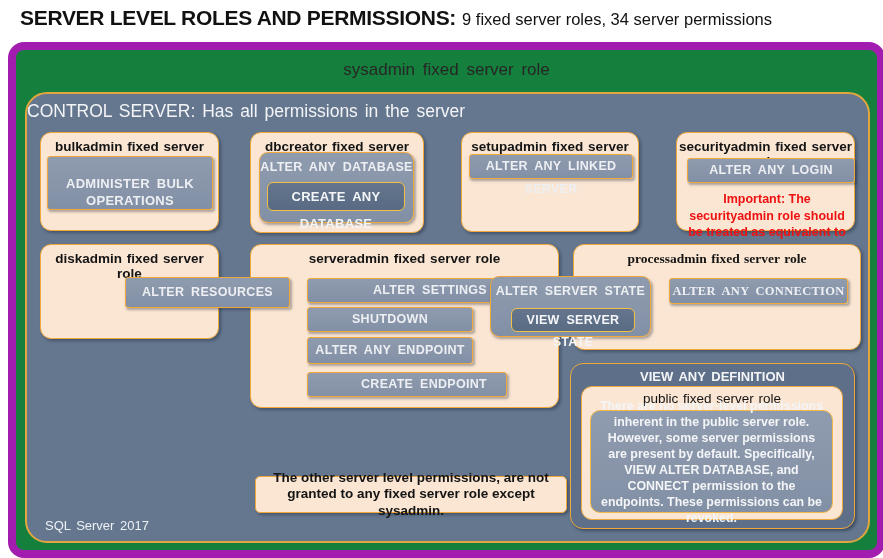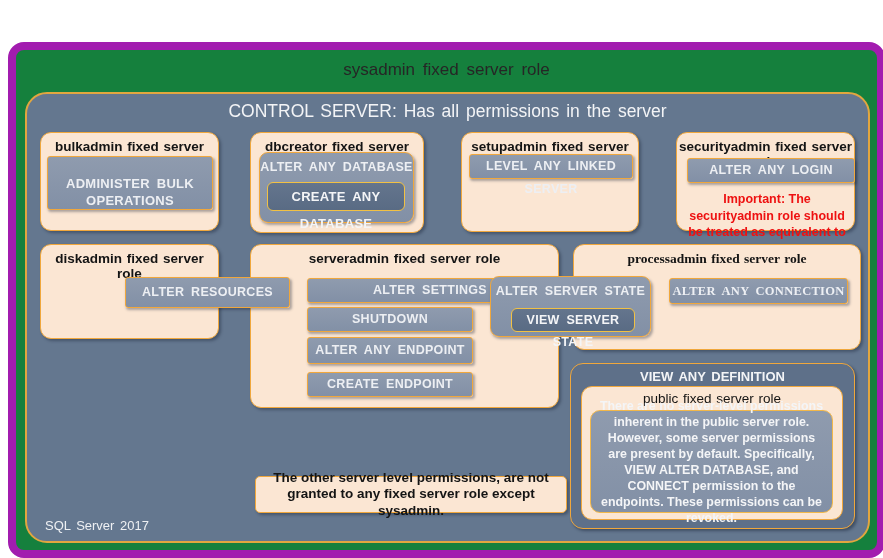--- a/index.html
+++ b/index.html
@@ -20,21 +20,21 @@
   .sysadmin-label{
     left:0;top:10px;width:100%;text-align:center;
     font-size:17px;color:#262626;word-spacing:3px;
   }
   
   .control-box{
     left:9px;top:42px;width:841px;height:447px;
     background:#64778f;border:2px solid #e2a63f;border-radius:22px;
   }
   .control-label{
-    left:0;top:7px;width:100%;text-align:center;
+    left:0;top:7px;width:100%;
     font-size:17.5px;color:#f3f4f6;word-spacing:2px;
   }
   
   .role-box{
     background:#fbe6d3;border:1.5px solid #f0a73c;border-radius:11px;
     box-shadow:2px 2px 3px rgba(25,35,55,0.4);
   }
   .role-title{
     position:absolute;left:0;top:6px;width:100%;text-align:center;
     font-size:13.5px;font-weight:700;color:#141414;word-spacing:1px;
@@ -101,20 +101,23 @@
   }
   .footer{
     left:18px;top:424px;color:#eef0f3;font-size:13px;word-spacing:2px;
   }
 </style>
 </head>
 <body>
 
 <div class="page">
 
+  <div class="abs title">
+    <span class="title-main">SERVER LEVEL ROLES AND PERMISSIONS:</span><span class="title-sub">9 fixed server roles, 34 server permissions</span>
+  </div>
 
   <div class="abs sysadmin-box">
     <div class="abs sysadmin-label">sysadmin fixed server role</div>
 
     <div class="abs control-box">
       <div class="abs control-label">CONTROL SERVER: Has all permissions in the server</div>
 
       <div class="abs role-box" style="left:13px;top:38px;width:177px;height:97px;">
         <div class="role-title">bulkadmin fixed server role</div>
         <div class="perm" style="left:6px;top:23px;width:164px;height:34px;line-height:17px;padding-top:18px;font-size:13px;">ADMINISTER BULK OPERATIONS</div>
@@ -123,39 +126,39 @@
       <div class="abs role-box" style="left:223px;top:38px;width:172px;height:99px;">
         <div class="role-title">dbcreator fixed server role</div>
         <div class="perm-group" style="left:8px;top:19px;width:153px;height:69px;">
           <div class="perm-group-label" style="top:7px;">ALTER ANY DATABASE</div>
           <div class="perm-dark" style="left:7px;top:29px;width:136px;height:27px;line-height:27px;font-size:13px;">CREATE ANY DATABASE</div>
         </div>
       </div>
 
       <div class="abs role-box" style="left:434px;top:38px;width:176px;height:98px;">
         <div class="role-title">setupadmin fixed server role</div>
-        <div class="perm" style="left:7px;top:21px;width:162px;height:23px;line-height:23px;">LEVEL ANY LINKED SERVER</div>
+        <div class="perm" style="left:7px;top:21px;width:162px;height:23px;line-height:23px;">ALTER ANY LINKED SERVER</div>
       </div>
 
       <div class="abs role-box" style="left:649px;top:38px;width:177px;height:97px;">
         <div class="role-title">securityadmin fixed server role</div>
         <div class="perm" style="left:10px;top:25px;width:166px;height:23px;line-height:23px;">ALTER ANY LOGIN</div>
         <div class="warning">Important: The securityadmin role should be treated as equivalent to the sysadmin role.</div>
       </div>
 
       <div class="abs role-box" style="left:13px;top:150px;width:177px;height:93px;">
         <div class="role-title">diskadmin fixed server role</div>
       </div>
 
       <div class="abs role-box" style="left:223px;top:150px;width:307px;height:162px;">
         <div class="role-title">serveradmin fixed server role</div>
         <div class="perm" style="left:56px;top:33px;width:164px;height:23px;line-height:23px;padding-left:40px;">ALTER SETTINGS</div>
         <div class="perm" style="left:56px;top:62px;width:164px;height:23px;line-height:23px;">SHUTDOWN</div>
         <div class="perm" style="left:56px;top:92px;width:164px;height:25px;line-height:25px;">ALTER ANY ENDPOINT</div>
-        <div class="perm" style="left:56px;top:127px;width:164px;height:23px;line-height:23px;">CREATE ENDPOINT</div>
+        <div class="perm" style="left:56px;top:127px;width:164px;height:23px;line-height:23px;padding-left:34px;">CREATE ENDPOINT</div>
       </div>
 
       <div class="abs role-box" style="left:546px;top:150px;width:286px;height:104px;font-family:Liberation Serif, serif;">
         <div class="role-title">processadmin fixed server role</div>
         <div class="perm" style="left:95px;top:33px;width:177px;height:24px;line-height:24px;">ALTER ANY CONNECTION</div>
       </div>
 
       <div class="perm" style="left:98px;top:183px;width:163px;height:29px;line-height:29px;">ALTER RESOURCES</div>
 
       <div class="perm-group" style="left:463px;top:182px;width:159px;height:59px;">

